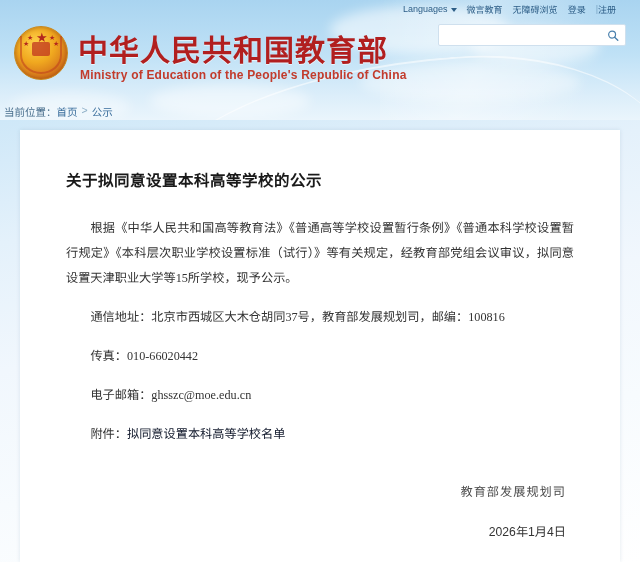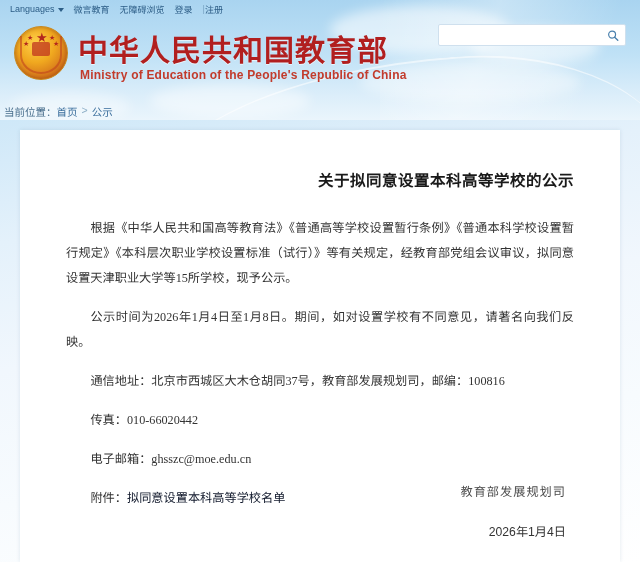--- a/index.html
+++ b/index.html
@@ -38,21 +38,21 @@
   .swoosh {
     position: absolute; left: 150px; top: 60px; width: 520px; height: 120px;
     border-top: 2px solid rgba(255,255,255,0.55);
     border-radius: 60% 40% 0 0 / 100% 100% 0 0;
     transform: rotate(-4deg);
   }
 
   
   .topbar {
     position: absolute; left: 0; top: 0; width: 640px; height: 18px;
-    display: flex; align-items: center; 
+    display: flex; align-items: center; justify-content: flex-end;
     padding-right: 24px;
     font-size: 9px; color: #2c5d86;
     z-index: 6;
   }
   .topbar .item { margin-left: 10px; white-space: nowrap; cursor: pointer; }
   .topbar .sep { margin-left: 10px; color: #7ba6c6; }
   .caret {
     display: inline-block; width: 0; height: 0; margin-left: 3px;
     border-left: 3px solid transparent; border-right: 3px solid transparent;
     border-top: 4px solid #2c5d86; vertical-align: middle;
@@ -138,21 +138,21 @@
   
   .card {
     position: absolute; left: 20px; top: 130px;
     width: 600px; height: 432px;
     background: #ffffff;
     box-shadow: 0 0 4px rgba(120,150,175,0.22);
     z-index: 4;
     padding: 30px 46px 0 46px;
   }
   .doc-title {
-    text-align: right;
+    text-align: left;
     font-family: "DejaVu Serif", "Liberation Serif", serif;
     font-weight: bold;
     font-size: 15.5px;
     color: #1a1a1a;
     letter-spacing: .5px;
     margin: 8px 0 26px 0;
   }
   .doc-p {
     font-size: 12.2px;
     line-height: 2.05;
@@ -236,21 +236,20 @@
   <span>当前位置：</span>
   <span class="bc-link">首页</span>
   <span class="bc-sep">&gt;</span>
   <span class="bc-link">公示</span>
 </div>
 
 <div class="card">
   <div class="doc-title">关于拟同意设置本科高等学校的公示</div>
 
   <p class="doc-p indent">根据《中华人民共和国高等教育法》《普通高等学校设置暂行条例》《普通本科学校设置暂行规定》《本科层次职业学校设置标准（试行）》等有关规定，经教育部党组会议审议，拟同意设置天津职业大学等15所学校，现予公示。</p>
-  <p class="doc-p indent">公示时间为2026年1月4日至1月8日。期间，如对设置学校有不同意见，请著名向我们反映。</p>
   <p class="doc-p indent">通信地址：北京市西城区大木仓胡同37号，教育部发展规划司，邮编：100816</p>
   <p class="doc-p indent">传真：010-66020442</p>
   <p class="doc-p indent">电子邮箱：ghsszc@moe.edu.cn</p>
 
   <p class="doc-attach" style="text-indent:24.4px">
     <span>附件：</span><a href="#">拟同意设置本科高等学校名单</a>
   </p>
 
   <div class="sign">教育部发展规划司</div>
   <div class="sign-date">2026年1月4日</div>

